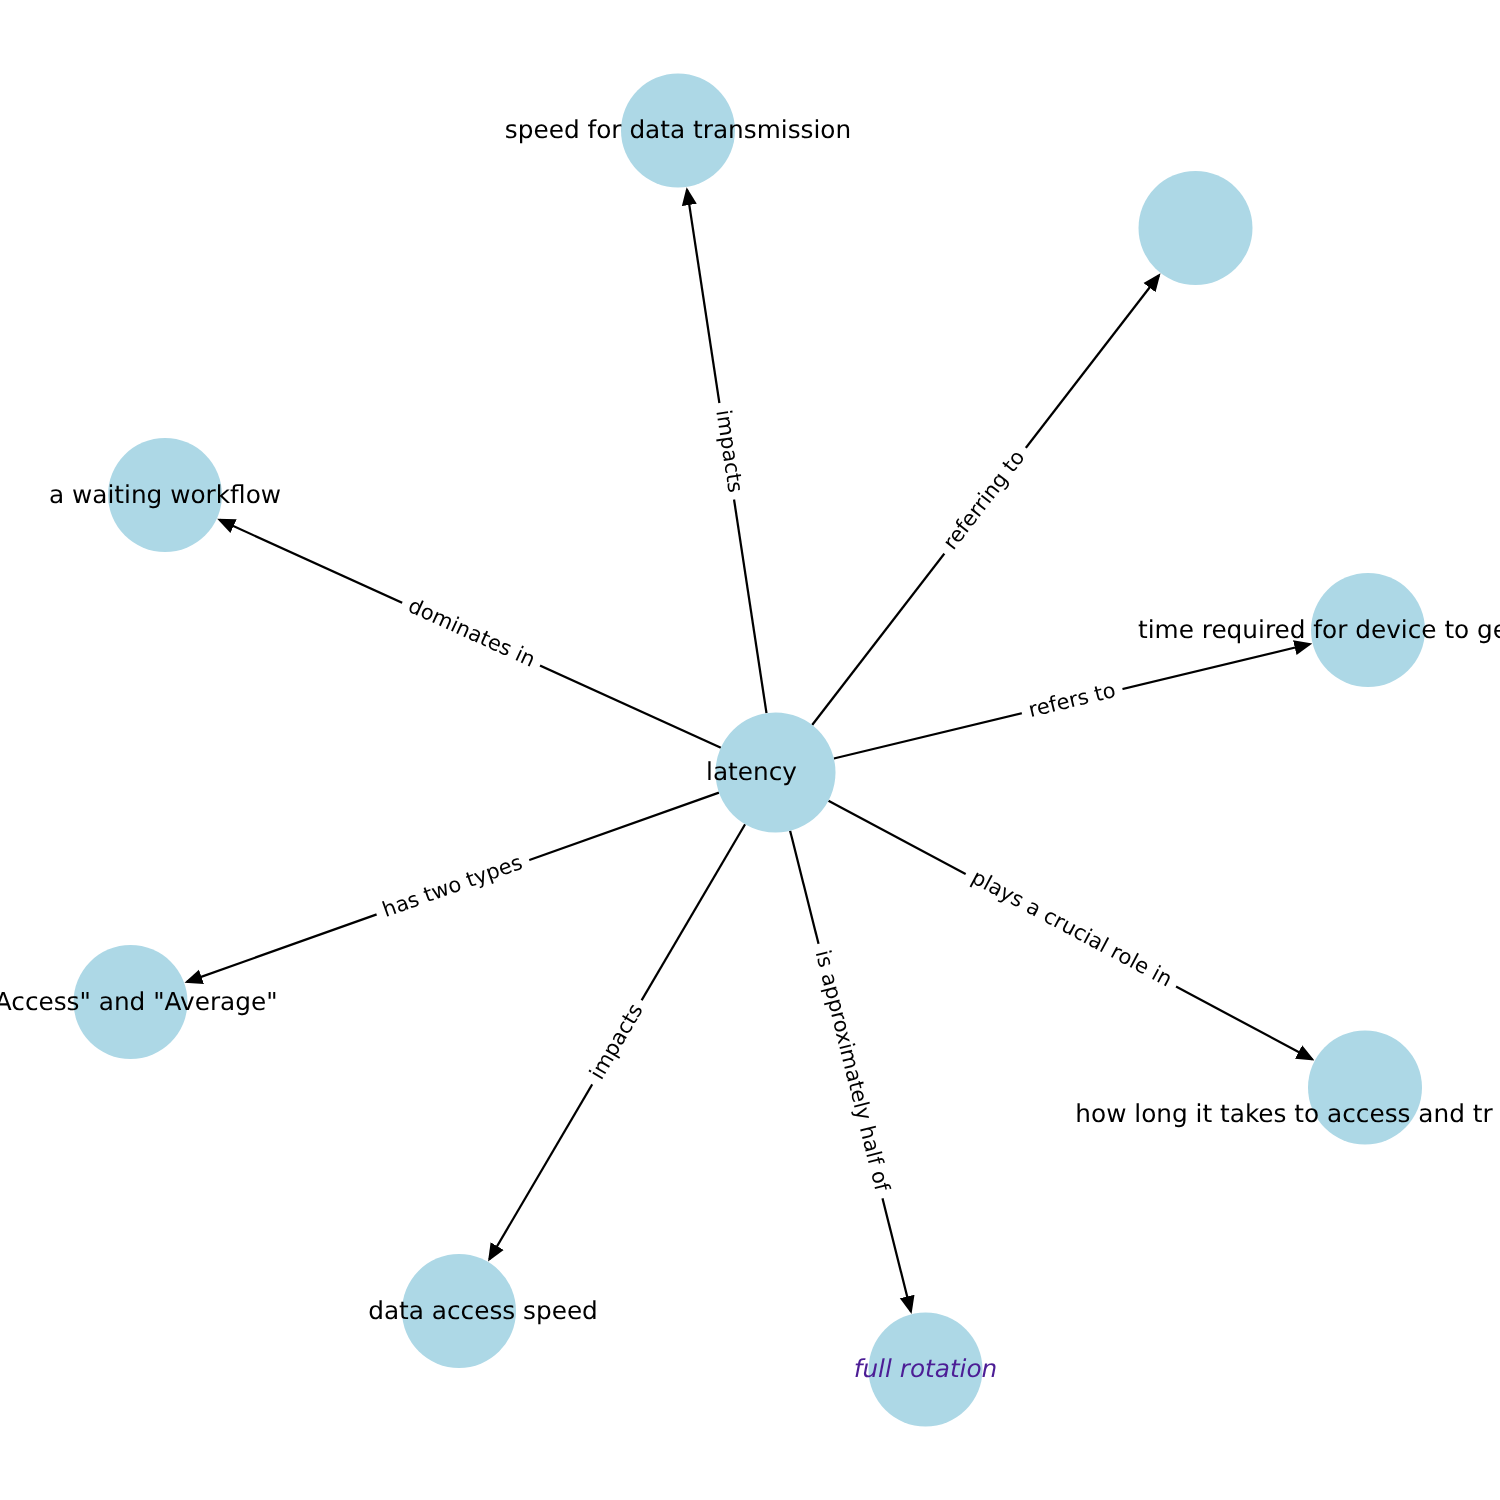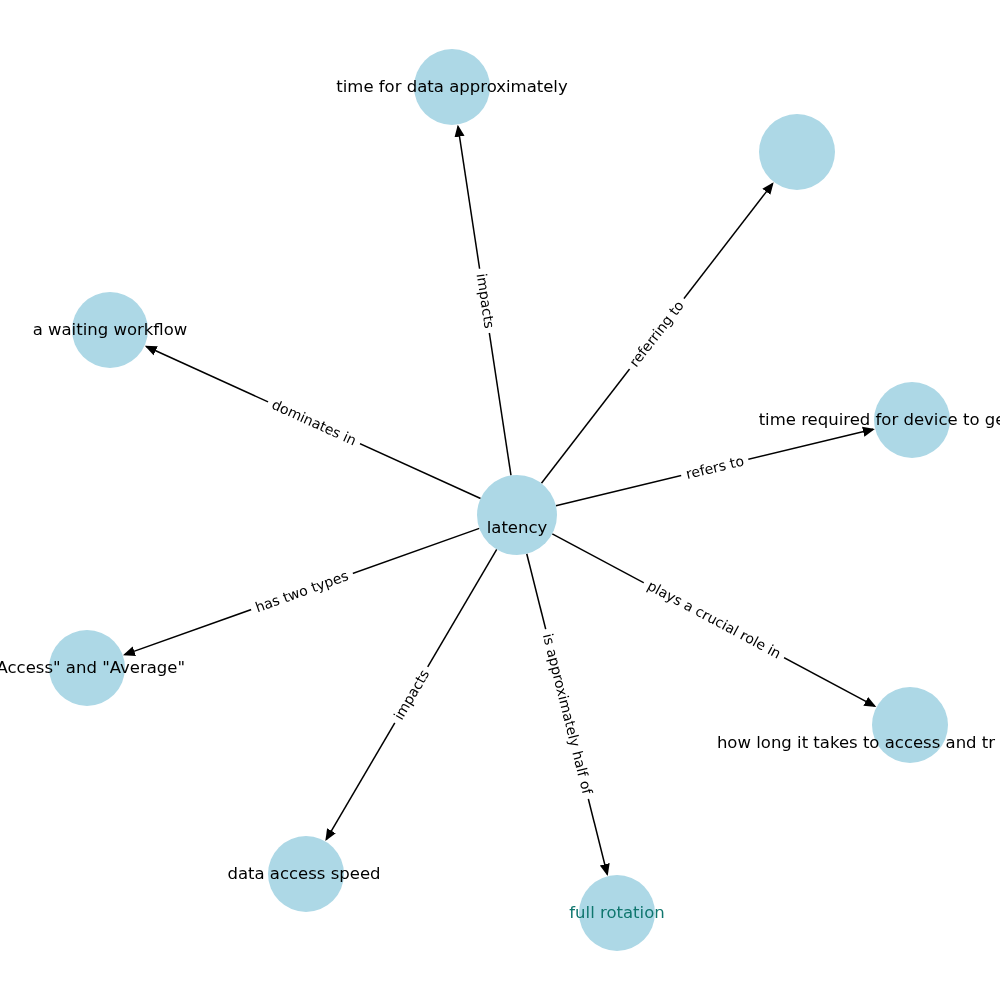--- a/index.html
+++ b/index.html
@@ -85,30 +85,30 @@
       <div class="edge-label" style="left: 657px; top: 333.5px; transform: translate(-50%, -50%) rotate(-52.3552deg); color: rgb(0, 0, 0); background: rgb(255, 255, 255);">referring to</div>
       <div class="edge-label" style="left: 714.5px; top: 467.5px; transform: translate(-50%, -50%) rotate(-13.5232deg); color: rgb(0, 0, 0); background: rgb(255, 255, 255);">refers to</div>
       <div class="edge-label" style="left: 713.5px; top: 620px; transform: translate(-50%, -50%) rotate(28.1179deg); color: rgb(0, 0, 0); background: rgb(255, 255, 255);">plays a crucial role in</div>
       <div class="edge-label" style="left: 567px; top: 714px; transform: translate(-50%, -50%) rotate(75.896deg); color: rgb(0, 0, 0); background: rgb(255, 255, 255);">is approximately half of</div>
       <div class="edge-label" style="left: 411.5px; top: 694.5px; transform: translate(-50%, -50%) rotate(-59.5554deg); color: rgb(0, 0, 0); background: rgb(255, 255, 255);">impacts</div>
       <div class="edge-label" style="left: 302px; top: 591.5px; transform: translate(-50%, -50%) rotate(-19.5863deg); color: rgb(0, 0, 0); background: rgb(255, 255, 255);">has two types</div>
       <div class="edge-label" style="left: 313.5px; top: 422.5px; transform: translate(-50%, -50%) rotate(24.444deg); color: rgb(0, 0, 0); background: rgb(255, 255, 255);">dominates in</div>
     </div>
   <div id="node-layer">
       <div class="node-circle" style="left: 477px; top: 475px; width: 80px; height: 80px; background: rgb(173, 216, 230);"></div>
-      <div class="node-label" style="left: 517px; top: 515px; color: rgb(0, 0, 0); margin-top: 13px;">latency</div>
+      <div class="node-label" style="left: 501px; top: 515px; color: rgb(0, 0, 0);">latency</div>
       <div class="node-circle" style="left: 414px; top: 49px; width: 76px; height: 76px; background: rgb(173, 216, 230);"></div>
-      <div class="node-label" style="left: 452px; top: 87px; color: rgb(0, 0, 0);">time for data approximately</div>
+      <div class="node-label" style="left: 452px; top: 87px; color: rgb(0, 0, 0);">speed for data transmission</div>
       <div class="node-circle" style="left: 759px; top: 114px; width: 76px; height: 76px; background: rgb(173, 216, 230);"></div>
       <div class="node-circle" style="left: 874px; top: 382px; width: 76px; height: 76px; background: rgb(173, 216, 230);"></div>
       <div class="node-label" style="left: 882px; top: 420px; color: rgb(0, 0, 0);">time required for device to ge</div>
       <div class="node-circle" style="left: 872px; top: 687px; width: 76px; height: 76px; background: rgb(173, 216, 230);"></div>
       <div class="node-label" style="left: 856px; top: 743px; color: rgb(0, 0, 0);">how long it takes to access and tr</div>
       <div class="node-circle" style="left: 579px; top: 875px; width: 76px; height: 76px; background: rgb(173, 216, 230);"></div>
-      <div class="node-label" style="left: 617px; top: 913px; color: #0f766e;">full rotation</div>
+      <div class="node-label" style="left: 617px; top: 913px; color: #4c1d95; font-style: italic;">full rotation</div>
       <div class="node-circle" style="left: 268px; top: 836px; width: 76px; height: 76px; background: rgb(173, 216, 230);"></div>
-      <div class="node-label" style="left: 304px; top: 874px; color: rgb(0, 0, 0);">data access speed</div>
+      <div class="node-label" style="left: 322px; top: 874px; color: rgb(0, 0, 0);">data access speed</div>
       <div class="node-circle" style="left: 49px; top: 630px; width: 76px; height: 76px; background: rgb(173, 216, 230);"></div>
       <div class="node-label" style="left: 87px; top: 668px; color: rgb(0, 0, 0);">"Access" and "Average"</div>
       <div class="node-circle" style="left: 72px; top: 292px; width: 76px; height: 76px; background: rgb(173, 216, 230);"></div>
       <div class="node-label" style="left: 110px; top: 330px; color: rgb(0, 0, 0);">a waiting workflow</div>
     </div>
 </div>
 
 </body></html>

